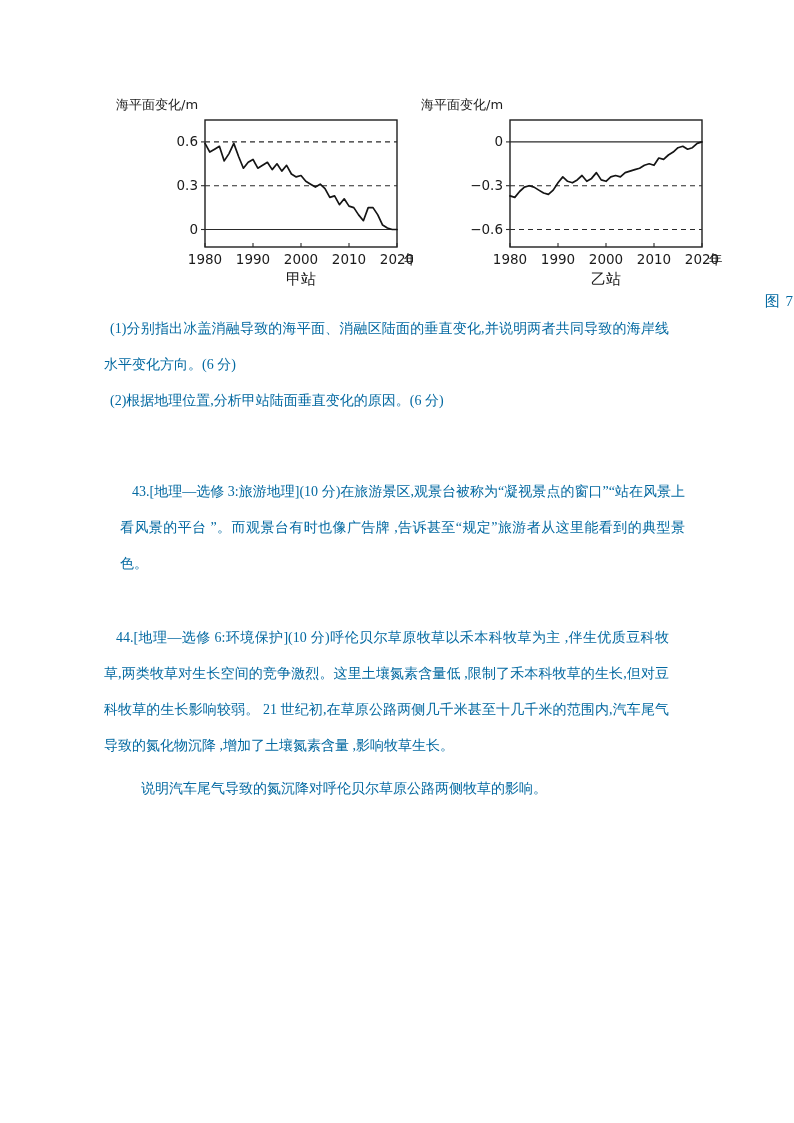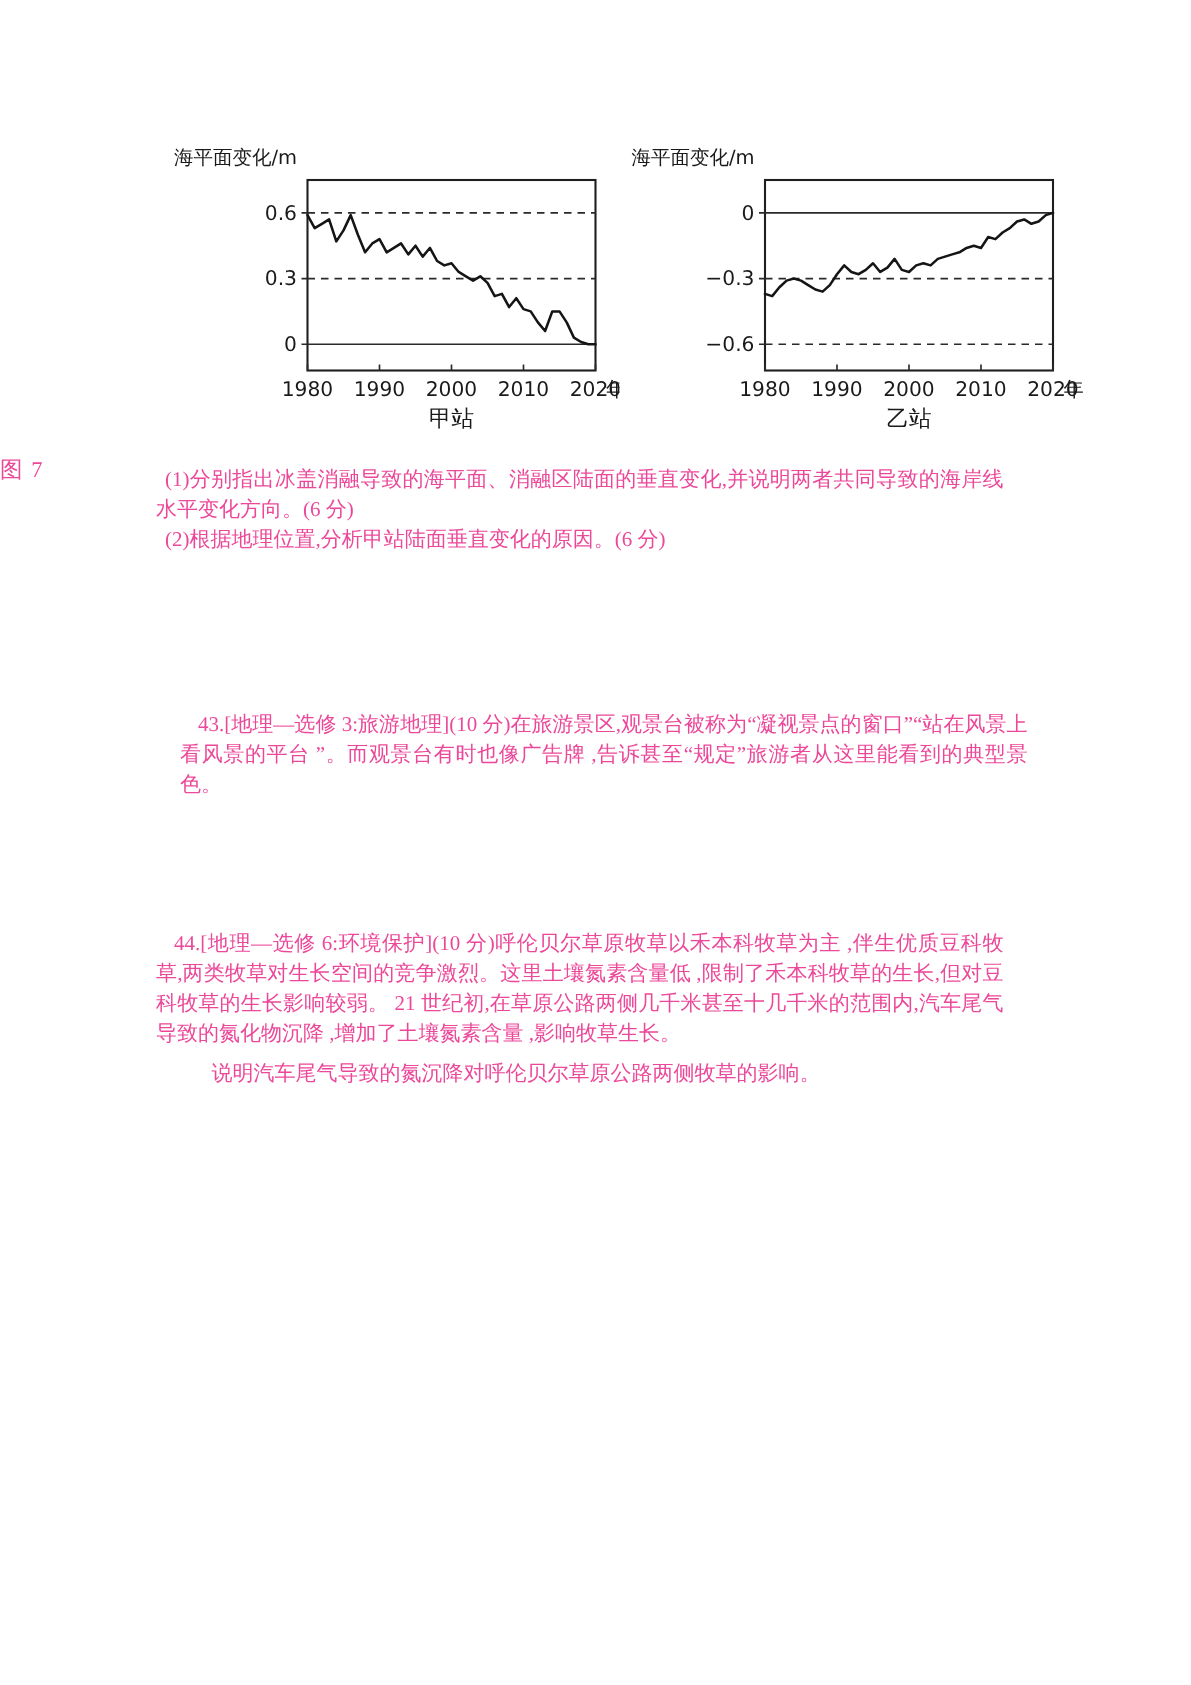--- a/index.html
+++ b/index.html
@@ -1,51 +1,51 @@
 <!DOCTYPE html>
 <html><head>
 <meta charset="utf-8">
 <style>
   html,body{margin:0;padding:0;background:#ffffff;}
   .page{
     position:relative;
     width:794px;height:1123px;
     margin:0 auto;
     background:#ffffff;
-    color:#ec4899;
+    color:#0369a1;
     font-family:"Liberation Serif","DejaVu Serif",serif;
     overflow:hidden;
   }
   
   .chart{position:absolute;top:95px;}
   #chart-0{left:113px;width:300px;height:200px;}
   #chart-1{left:418px;width:312px;height:200px;}
   .axlabel{font:13px "DejaVu Sans","Liberation Sans",sans-serif;fill:#1a1a1a;}
   .tick{font:13.5px "DejaVu Sans","Liberation Sans",sans-serif;fill:#1a1a1a;}
   .yt{text-anchor:end;}
   .xt{text-anchor:middle;}
   .st{font:15px "DejaVu Sans","Liberation Sans",sans-serif;fill:#1a1a1a;text-anchor:middle;}
   .plotbox{fill:none;stroke:#1f1f1f;stroke-width:1.4;}
   .grid{stroke:#2a2a2a;stroke-width:1.1;fill:none;}
   .grid.dashed{stroke-dasharray:5 4;}
   .dataline{fill:none;stroke:#151515;stroke-width:1.7;stroke-linejoin:round;stroke-linecap:round;}
   
   .caption{
     position:absolute;top:292px;left:0;width:794px;
-    text-align:left;font-size:15px;letter-spacing:1px;margin-top:12px;
+    text-align:right;font-size:15px;letter-spacing:1px;
   }
   
   .textblock{position:absolute;left:104px;width:565px;}
   #q42{top:311px;}
   #q43{top:474px;margin-left:16px;}
   #q44{top:620px;}
   .textblock p{
     margin:0;
     font-size:14px;
-    line-height:20px;
+    line-height:36px;
     text-align:justify;
     text-justify:inter-ideograph;
   }
   .qpart{text-indent:6px;}
   .qintro{text-indent:12px;}
   .qtask{text-indent:37px;margin-top:7px !important;}
 </style>
 </head>
 <body>
 

